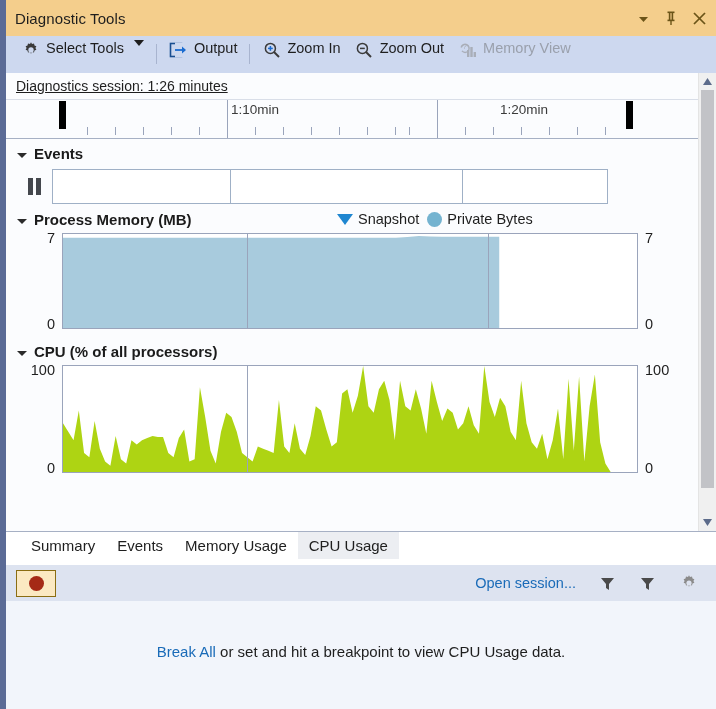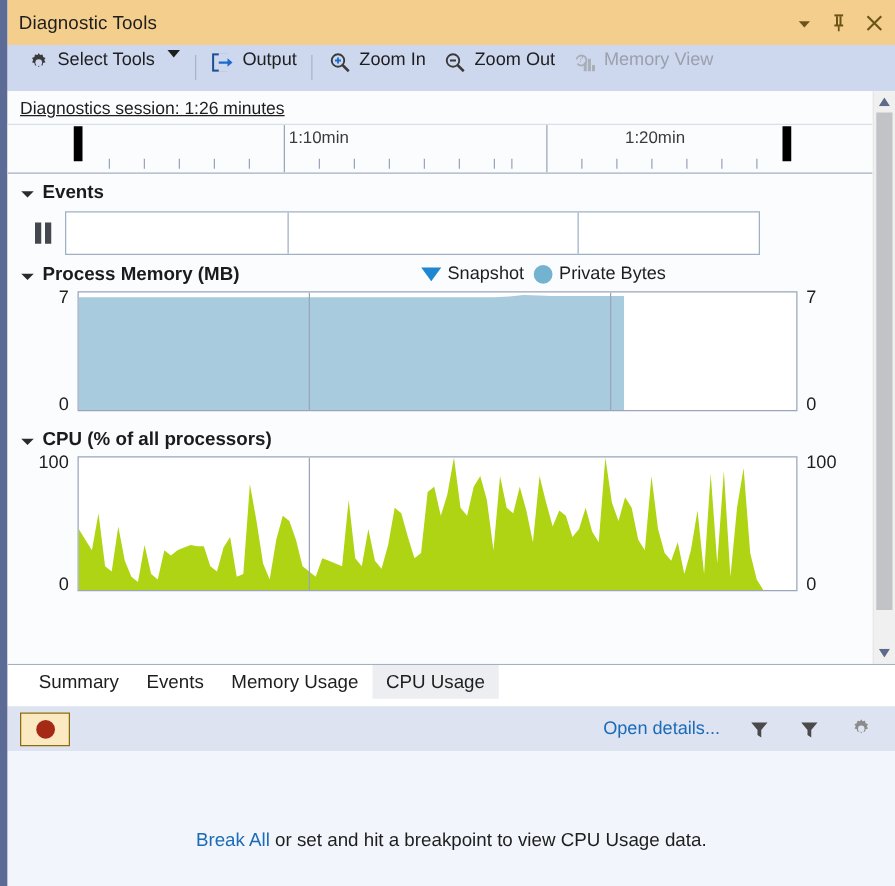--- a/index.html
+++ b/index.html
@@ -136,21 +136,21 @@
     width:38px;height:25px;background:#fbe9c2;border:1px solid #8a6d12;
     display:flex;align-items:center;justify-content:center;cursor:default;
   }
   .recdot{width:15px;height:15px;border-radius:50%;background:#a52a16;}
   .spacer{flex:1;}
   .opendetails{font-size:14.5px;color:#1a6bb8;cursor:default;margin-right:16px;}
   .sub-ico{width:30px;height:30px;display:flex;align-items:center;justify-content:center;cursor:default;}
   .bottompanel{
     flex:1;background:#f2f5fb;display:flex;justify-content:center;padding-top:42px;
   }
-  .bp-msg{font-size:15px;color:#1e1e1e;margin-top:21px;}
+  .bp-msg{font-size:15px;color:#1e1e1e;}
   .bp-link{color:#1a6bb8;}
 </style>
 </head>
 <body>
 
 <div class="window">
 
   <div class="titlebar">
     <div class="title">Diagnostic Tools</div>
     <div class="tb-btns">
@@ -361,21 +361,21 @@
     <div class="tab">Events</div>
     <div class="tab">Memory Usage</div>
     <div class="tab active">CPU Usage</div>
   </div>
 
   <div class="subtoolbar">
     <div class="recbtn">
       <span class="recdot"></span>
     </div>
     <div class="spacer"></div>
-    <div class="opendetails">Open details...</div>
+    <div class="opendetails">Open session...</div>
     <div class="sub-ico">
       <svg width="17" height="17" viewBox="0 0 17 17">
           <polygon points="2,3 15,3 10,9 10,15 7,13 7,9" fill="#4a4a4a"></polygon>
         </svg>
     </div>
     <div class="sub-ico" style="margin-left:10px;">
       <svg width="17" height="17" viewBox="0 0 17 17">
           <polygon points="2,3 15,3 10,9 10,15 7,13 7,9" fill="#4a4a4a"></polygon>
         </svg>
     </div>

